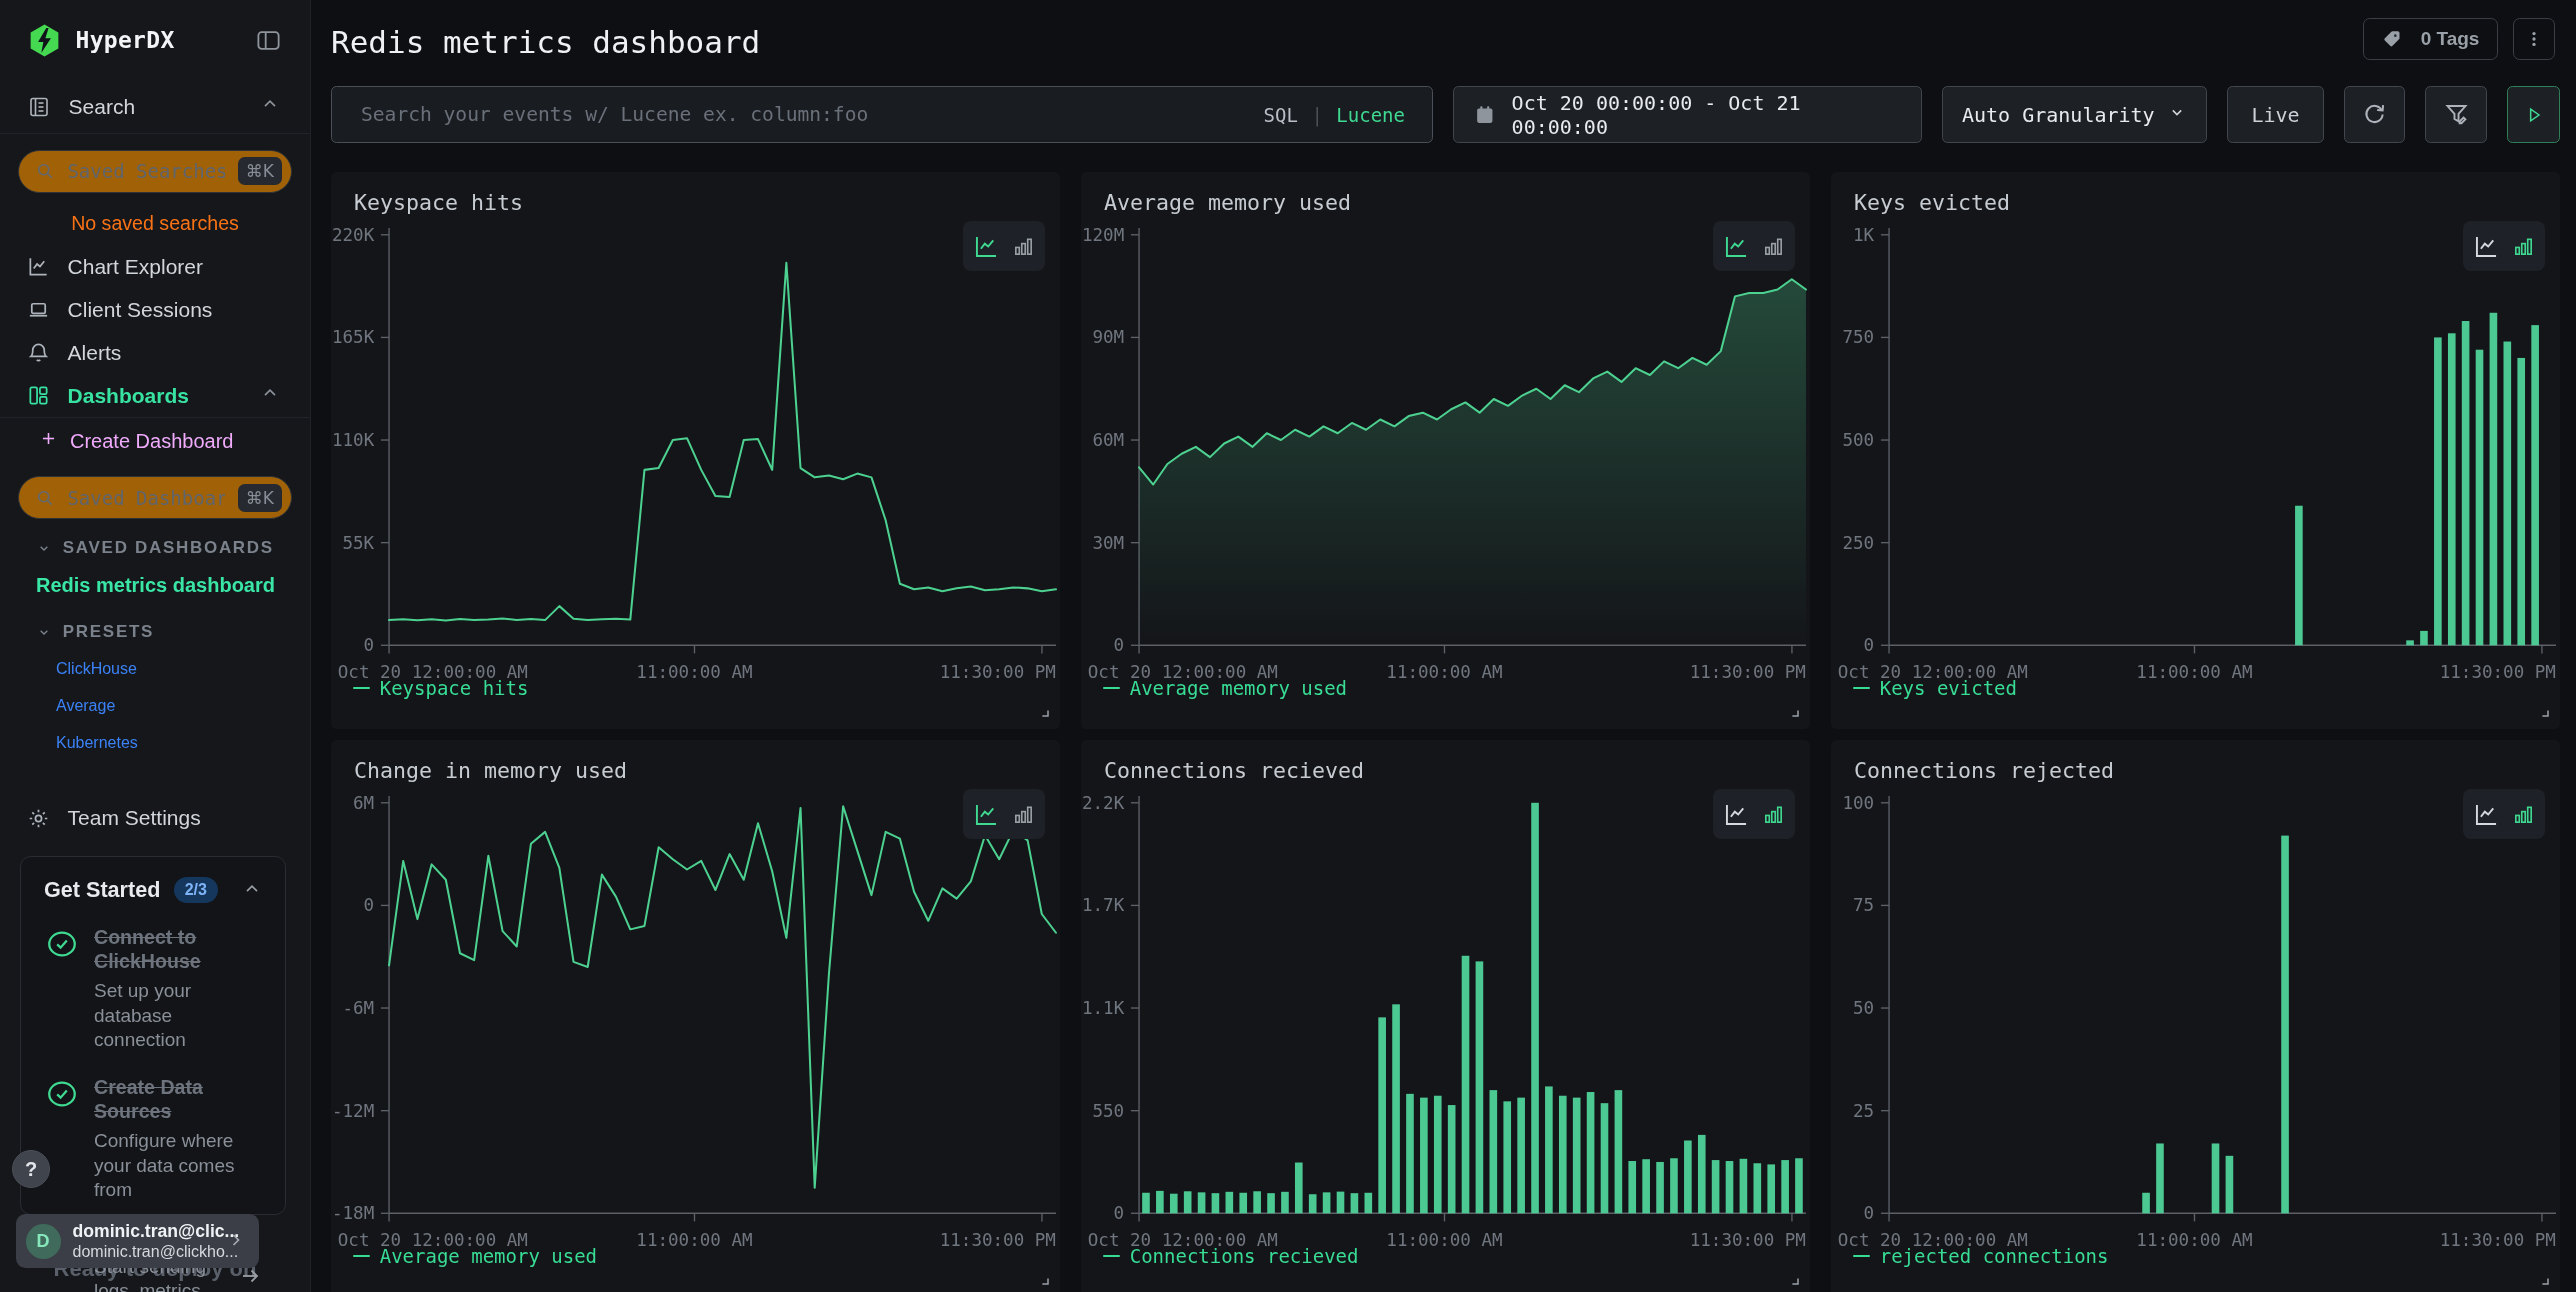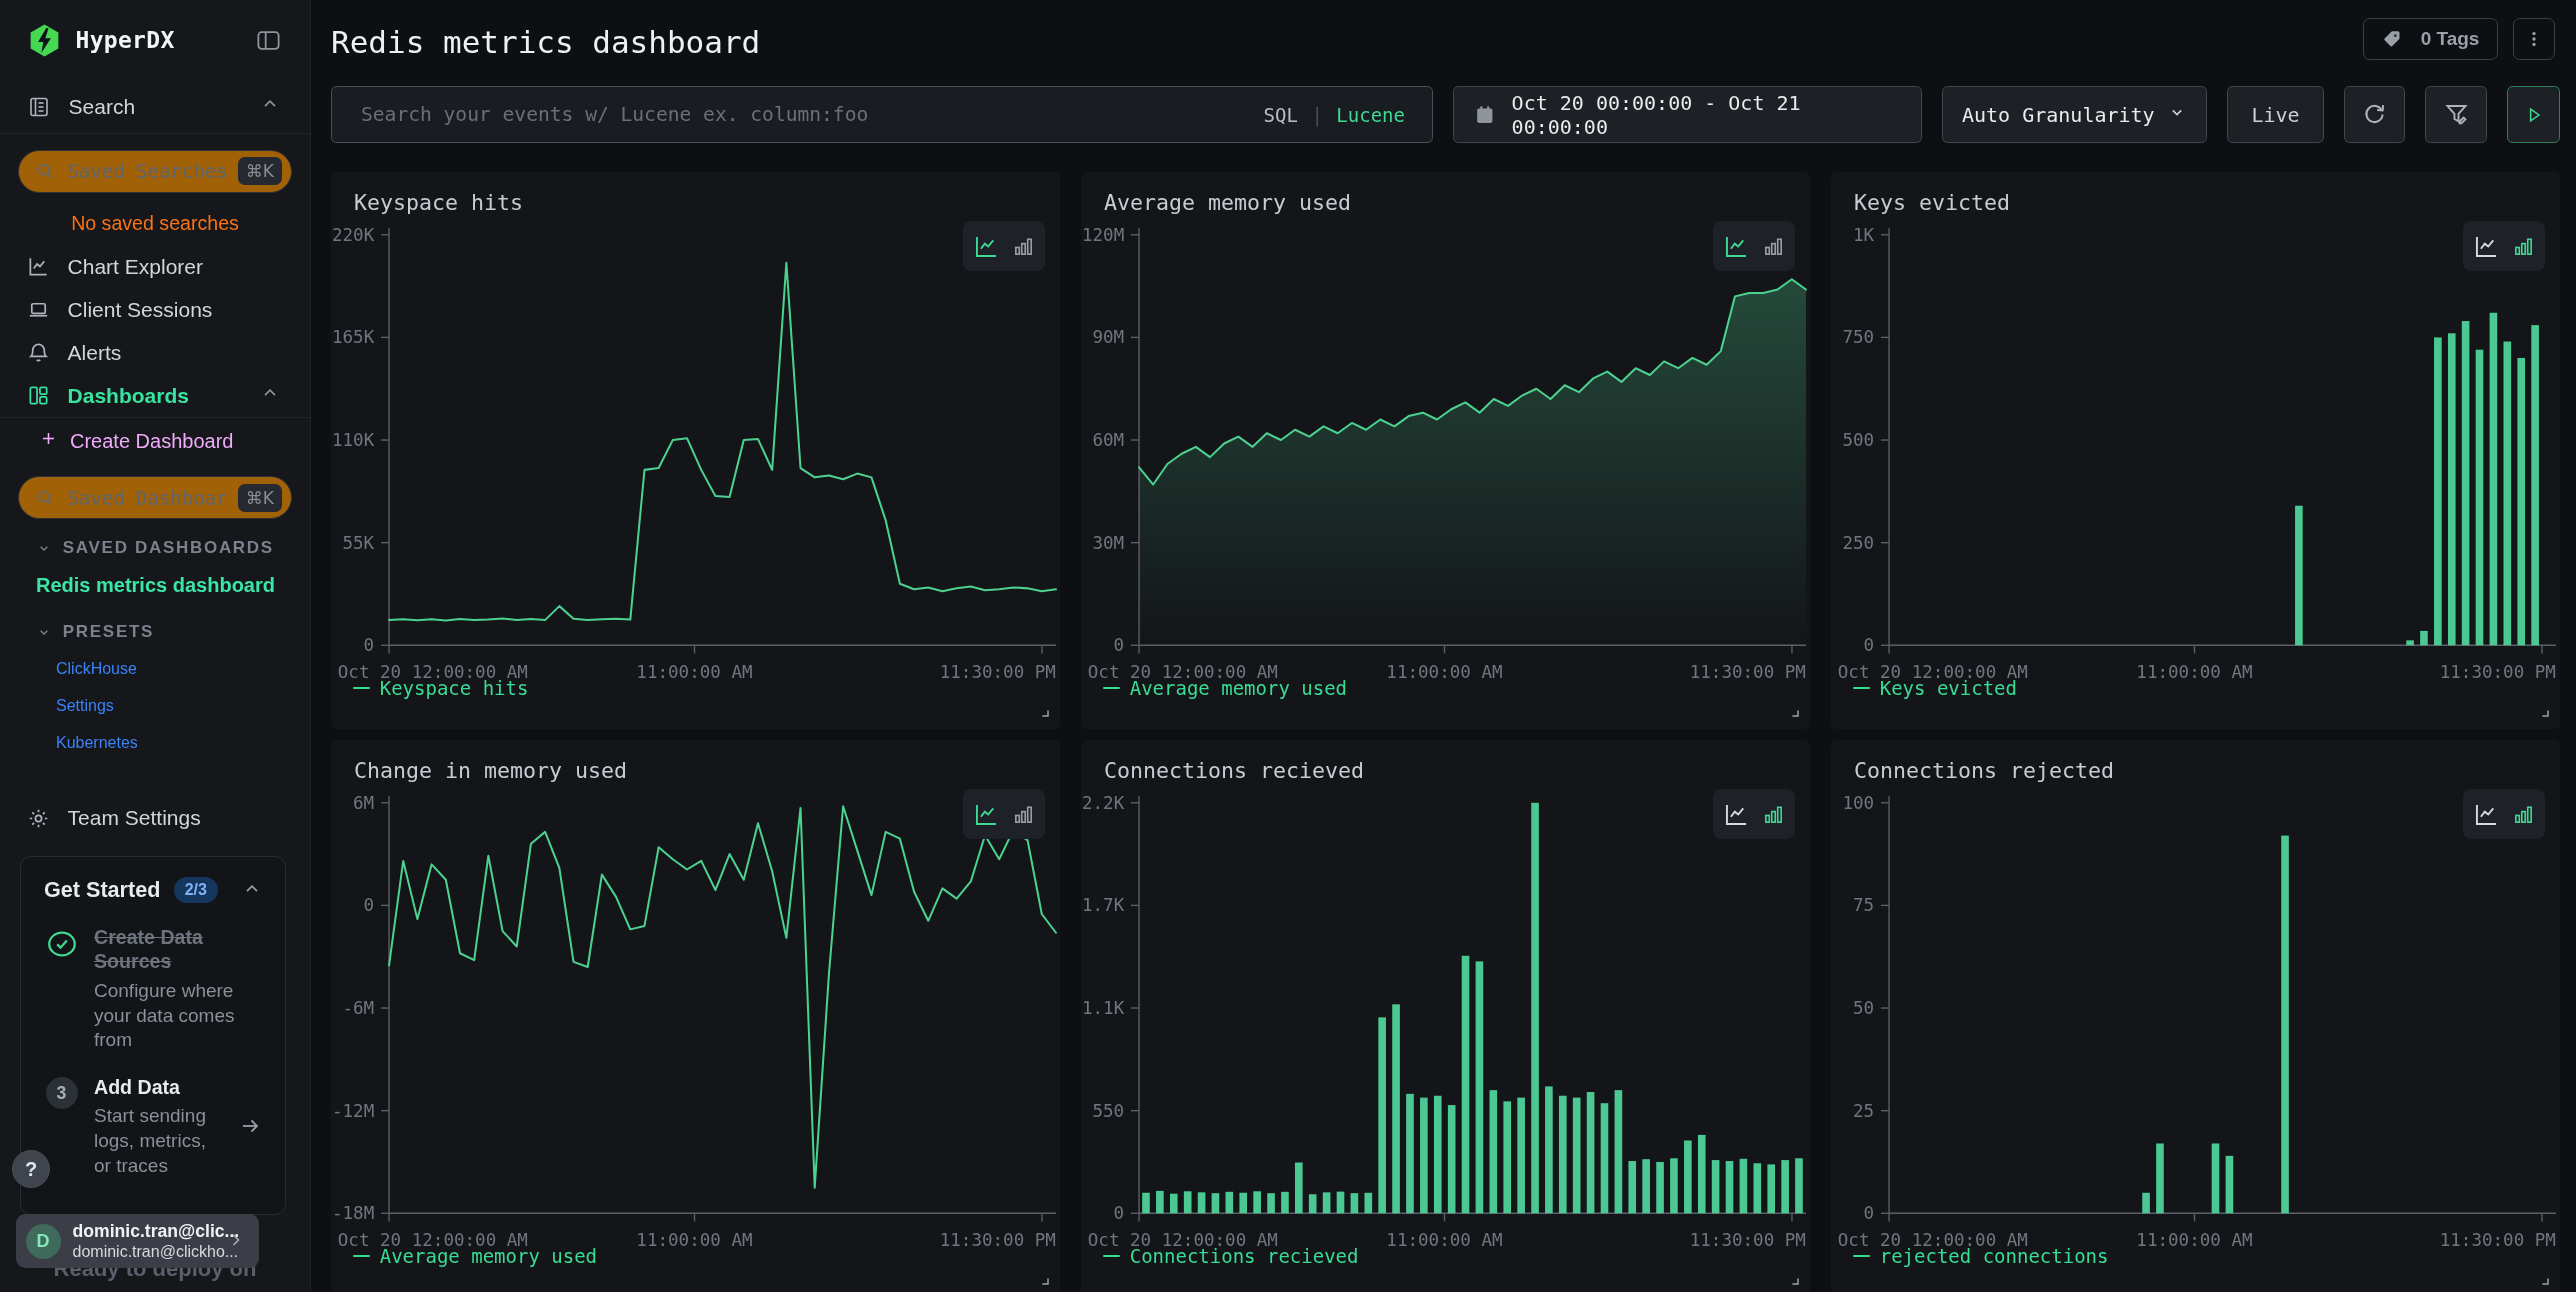--- a/index.html
+++ b/index.html
@@ -219,40 +219,52 @@
 
     <div class="section-label" style="margin-top:8px">
       <span style="display:flex">
           <svg width="16" height="16" viewBox="0 0 24 24" fill="none" stroke="currentColor" stroke-width="2">
             <polyline points="7 10 12 15 17 10"></polyline>
           </svg>
         </span>
       <span>PRESETS</span>
     </div>
     <div class="preset">ClickHouse</div>
-    <div class="preset">Settings</div>
+    <div class="preset">Average</div>
     <div class="preset">Kubernetes</div>
 
     <div class="nav-row team">
       <span class="ico">
           <svg width="23" height="23" viewBox="0 0 24 24" fill="none" stroke="currentColor" stroke-width="1.8">
             <circle cx="12" cy="12" r="3.2"></circle>
             <path d="M12 2.8v2.6M12 18.6v2.6M2.8 12h2.6M18.6 12h2.6M5.5 5.5l1.9 1.9M16.6 16.6l1.9 1.9M18.5 5.5l-1.9 1.9M7.4 16.6l-1.9 1.9"></path>
           </svg>
         </span>
       <span>Team Settings</span>
     </div>
 
     <div class="gs-card">
       <div class="gs-head">
         <span class="gs-title">Get Started</span>
         <span class="gs-badge">2/3</span>
         <span class="gs-chev"><svg width="20" height="20" viewBox="0 0 24 24" fill="none" stroke="currentColor" stroke-width="2">
               <polyline points="6 14.5 12 8.5 18 14.5"></polyline>
             </svg></span>
+      </div>
+      <div class="gs-step">
+        <span class="gs-ico">
+            <svg width="34" height="34" viewBox="0 0 24 24" fill="none" stroke="#3fd992" stroke-width="1.6">
+              <ellipse cx="12" cy="12" rx="9" ry="8"></ellipse>
+              <polyline points="8.6 12.3 11 14.6 15.4 9.6"></polyline>
+            </svg>
+          </span>
+        <span class="gs-body">
+          <div class="gs-step-title">Connect to ClickHouse</div>
+          <div class="gs-step-desc">Set up your database connection</div>
+        </span>
       </div>
       <div class="gs-step">
         <span class="gs-ico">
             <svg width="34" height="34" viewBox="0 0 24 24" fill="none" stroke="#3fd992" stroke-width="1.6">
               <ellipse cx="12" cy="12" rx="9" ry="8"></ellipse>
               <polyline points="8.6 12.3 11 14.6 15.4 9.6"></polyline>
             </svg>
           </span>
         <span class="gs-body">
           <div class="gs-step-title">Create Data Sources</div>

